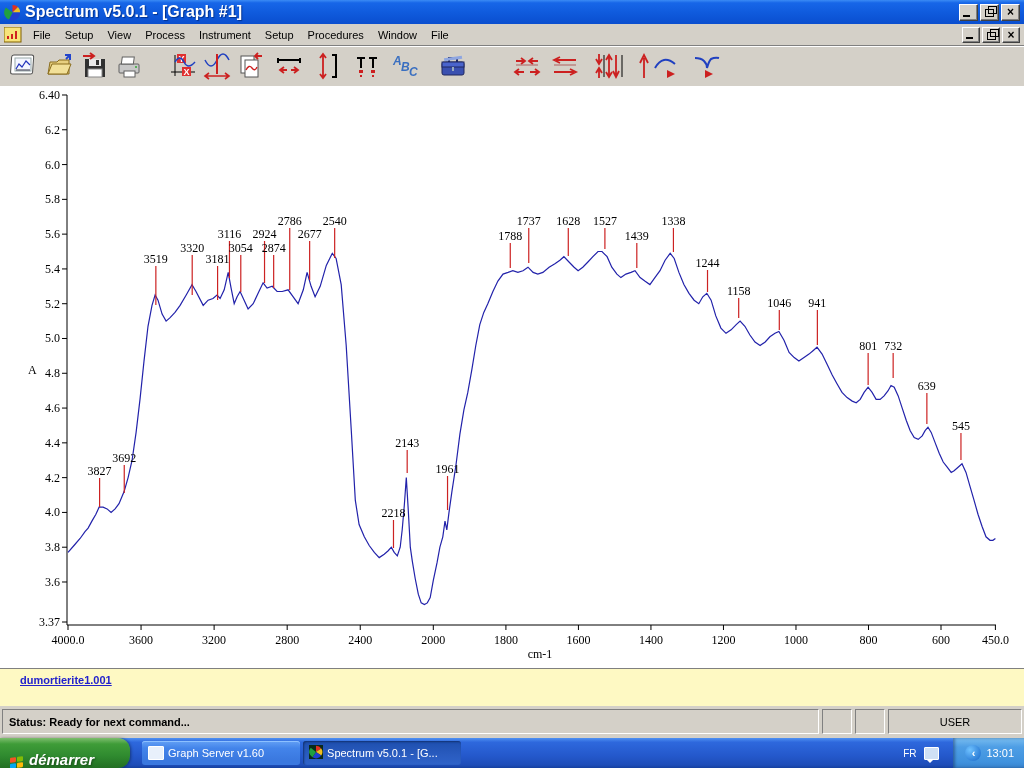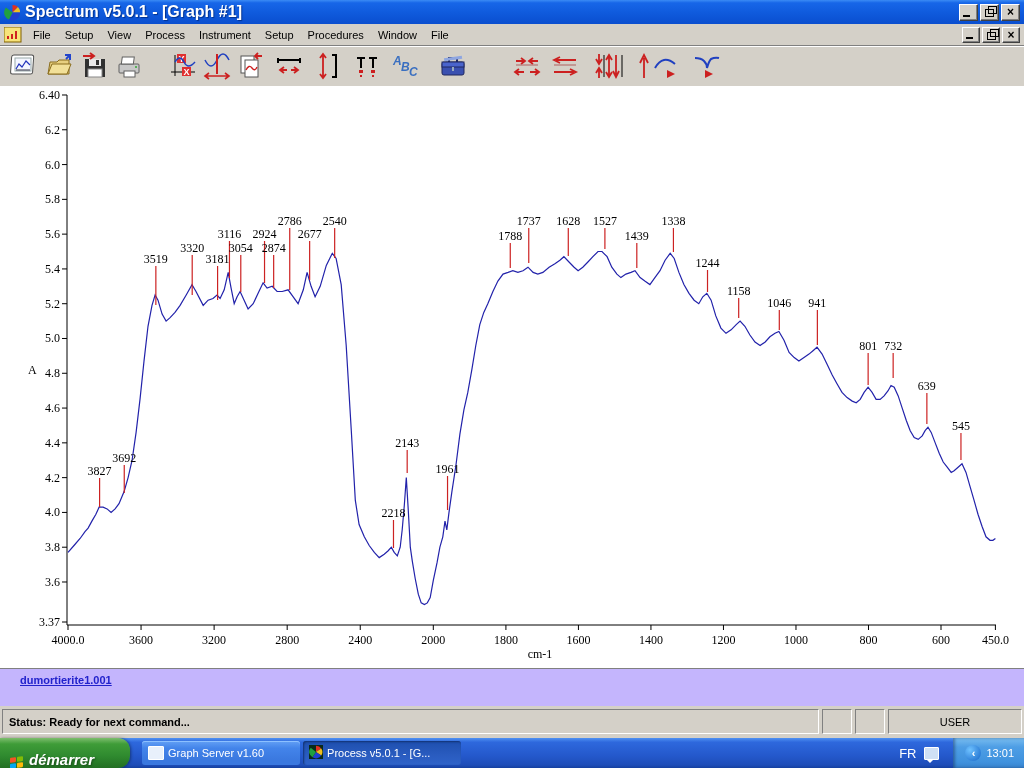--- a/index.html
+++ b/index.html
@@ -35,21 +35,21 @@
     border-bottom:1px solid #808080;box-shadow:inset 0 1px 0 #fff;}
   .tbi{position:absolute;top:5px;width:30px;height:30px;display:flex;align-items:center;justify-content:center;}
   .tbi svg{width:28px;height:28px;}
 
   
   .chart-area{position:absolute;left:0;top:86px;width:1024px;height:582px;background:#fff;}
   .chart-area svg{display:block;}
   .ctext{font-family:"Liberation Serif",serif;font-size:12px;fill:#000;}
 
   
-  .filebox{position:absolute;left:0;top:668px;width:1024px;height:38px;background:#c4b5fd;
+  .filebox{position:absolute;left:0;top:668px;width:1024px;height:38px;background:#fef9c3;
     border-top:1px solid #808080;box-sizing:border-box;padding:5px 0 0 20px;}
   .filelink{color:#2222cc;font-weight:bold;font-size:11px;text-decoration:underline;cursor:pointer;}
 
   
   .statusbar{position:absolute;left:0;top:706px;width:1024px;height:32px;background:#d4d0c8;
     display:flex;align-items:stretch;box-sizing:border-box;padding:3px 2px 4px 2px;gap:3px;border-radius:16px;}
   .panel{border:1px solid;border-color:#808080 #fff #fff #808080;display:flex;align-items:center;
     padding:0 6px;box-sizing:border-box;}
   .panel.main{flex:1;font-weight:bold;}
   .panel.s{width:30px;}
@@ -69,21 +69,21 @@
   .flag span{border-radius:1px;}
   .tasks{display:flex;gap:3px;margin-left:12px;}
   .taskbtn{width:158px;height:24px;border-radius:3px;display:flex;align-items:center;gap:4px;
     padding:0 6px;box-sizing:border-box;color:#fff;font-size:11px;cursor:pointer;
     background:linear-gradient(180deg,#63a0f5 0%,#4384ea 30%,#3a78df 80%);
     box-shadow:inset 0 1px 0 #8cc0ff;white-space:nowrap;overflow:hidden;}
   .taskbtn.active{background:linear-gradient(180deg,#1e4fae 0%,#2a5cc0 60%,#2f63c9 100%);
     box-shadow:inset 1px 1px 2px #123271;}
   .task-ico{width:14px;height:12px;background:#e8f0fb;border:1px solid #fff;border-radius:1px;flex:none;}
   .tray{margin-left:auto;display:flex;align-items:center;height:30px;}
-  .lang{color:#fff;font-size:13px;margin-right:8px;}
+  .lang{color:#fff;font-size:10px;margin-right:8px;}
   .lang-ico{width:13px;height:11px;border:1px solid #fff;background:#cfe0f5;border-radius:1px;
     position:relative;margin-right:14px;}
   .lang-ico::after{content:'';position:absolute;left:2px;top:12px;border:3px solid transparent;border-top-color:#fff;}
   .traybox{height:30px;display:flex;align-items:center;gap:5px;padding:0 10px 0 12px;
     background:linear-gradient(180deg,#79bdf0 0%,#4e9ee5 30%,#3f92de 80%,#3783cd 100%);
     box-shadow:inset 2px 0 3px rgba(0,0,40,.35);}
   .tray-circle{width:16px;height:16px;border-radius:50%;
     background:radial-gradient(circle at 5px 5px,#6fc2ff,#1565c8);color:#fff;font-weight:bold;
     display:flex;align-items:center;justify-content:center;font-size:11px;line-height:16px;}
   .clock{color:#fff;font-size:11px;}
@@ -454,21 +454,21 @@
           <span>Graph Server v1.60</span>
         </div>
         <div class="taskbtn active">
           <span><svg width="14" height="14" viewBox="0 0 16 16">
               <rect width="16" height="16" fill="#0a2a1a"></rect>
               <path d="M8 8 L8 1 A7 7 0 0 1 14 4 Z" fill="#e03020"></path>
               <path d="M8 8 L14 4 A7 7 0 0 1 14 12 Z" fill="#f0c020"></path>
               <path d="M8 8 L14 12 A7 7 0 0 1 4 14 Z" fill="#2040d0"></path>
               <path d="M8 8 L4 14 A7 7 0 0 1 2 3 Z" fill="#20a040"></path>
             </svg></span>
-          <span>Process v5.0.1 - [G...</span>
+          <span>Spectrum v5.0.1 - [G...</span>
         </div>
       </div>
     <div class="tray">
       <span class="lang">FR</span>
       <span class="lang-ico"></span>
       <div class="traybox">
         <span class="tray-circle">‹</span>
         <span class="clock">13:01</span>
       </div>
     </div>

